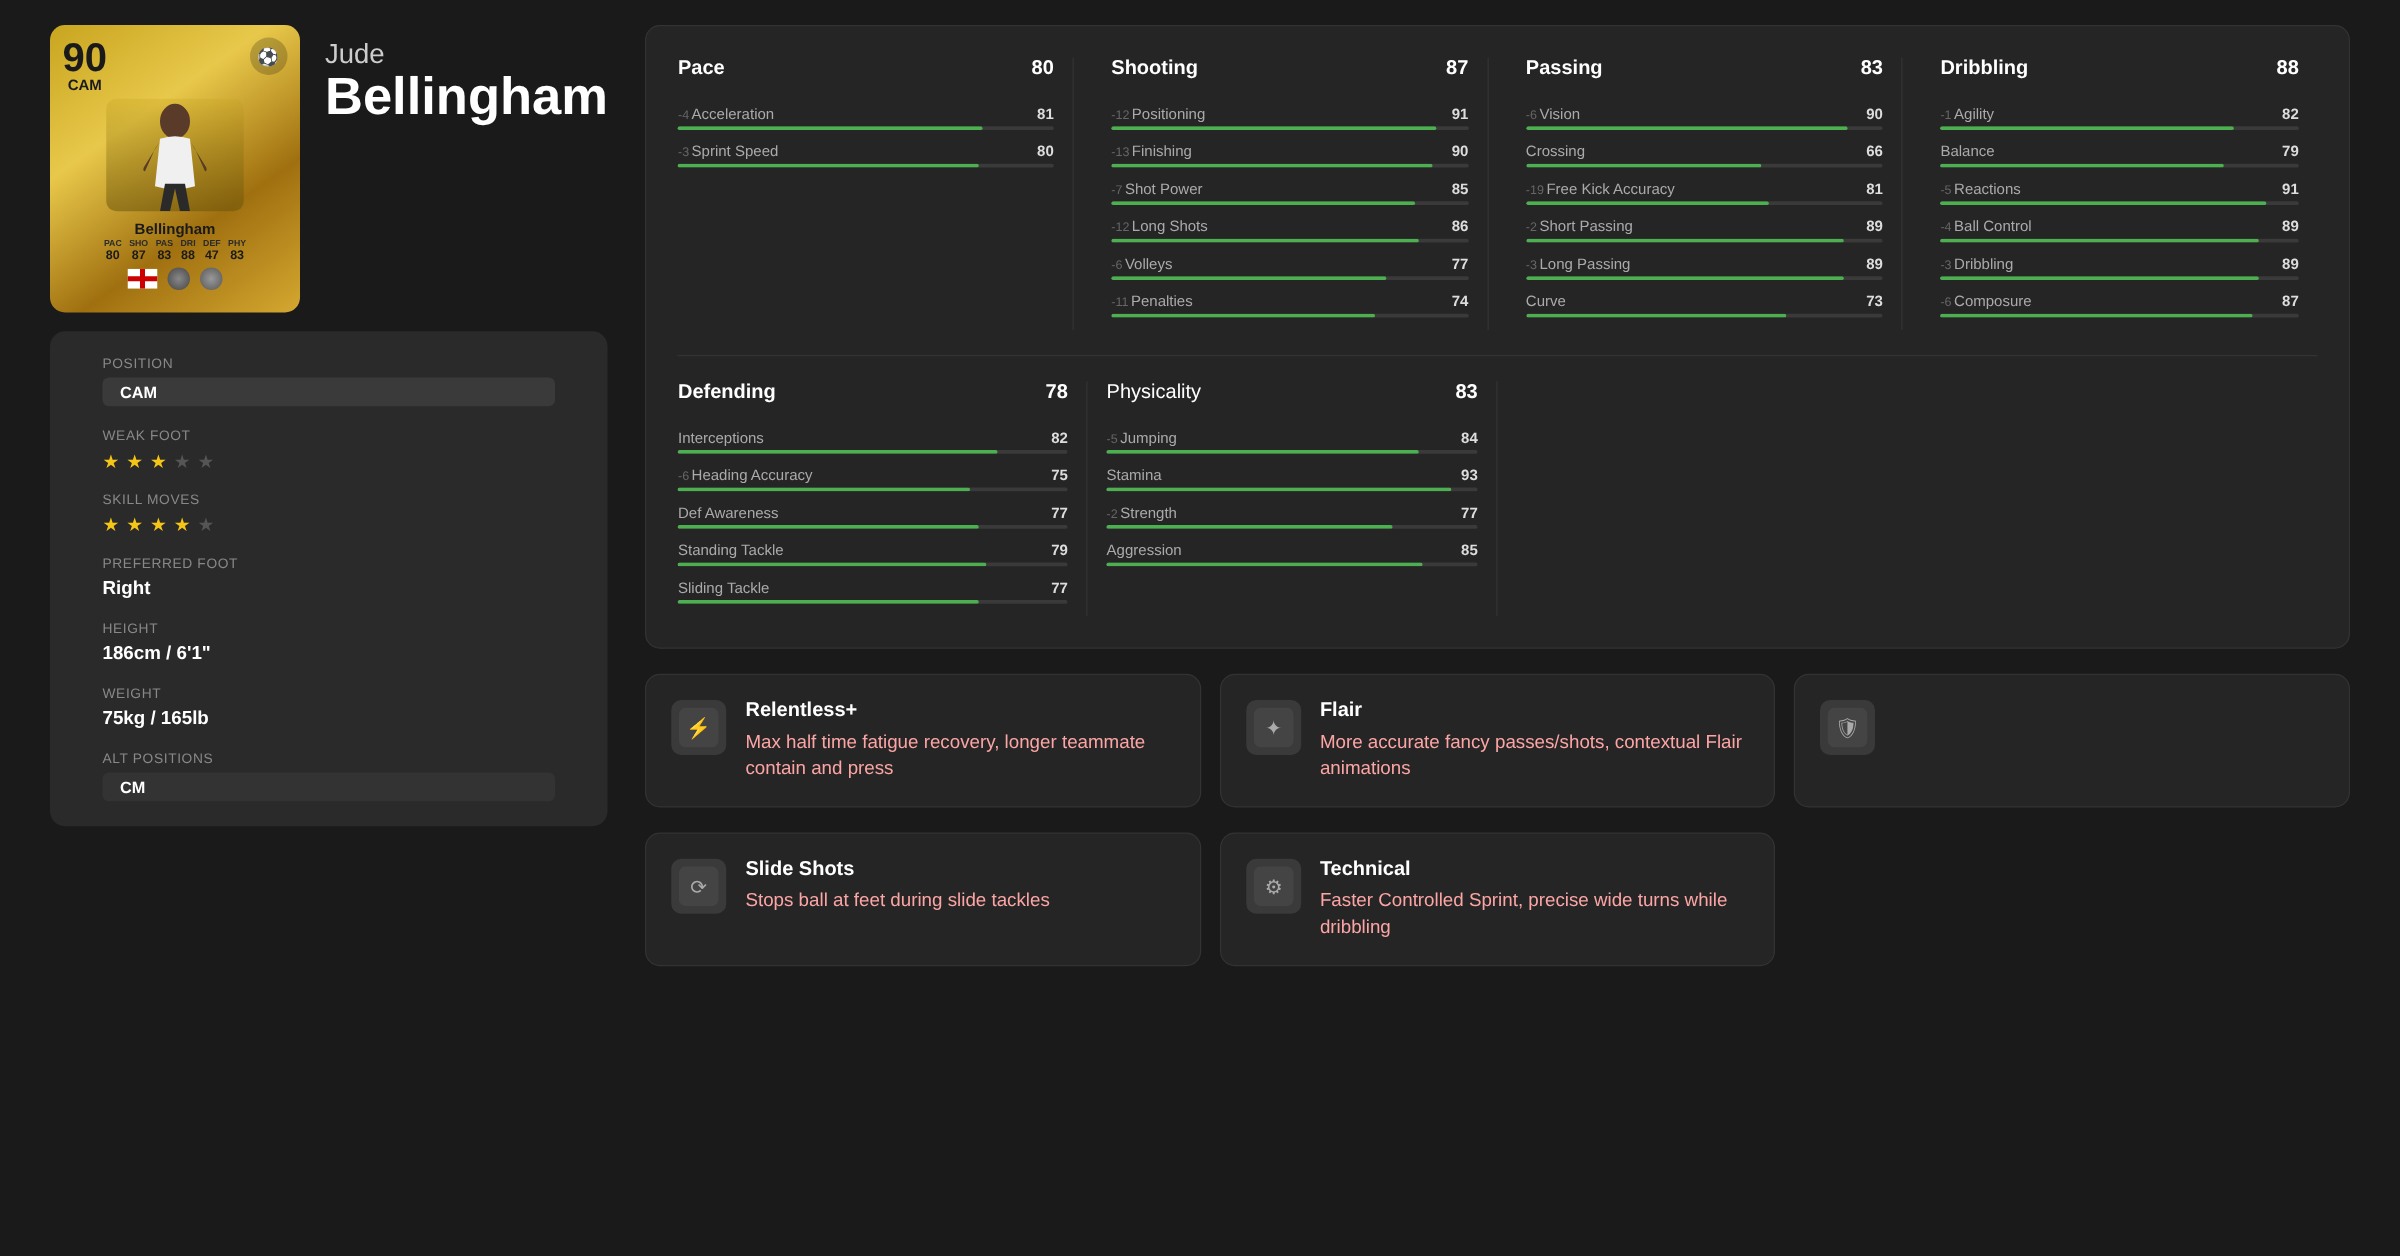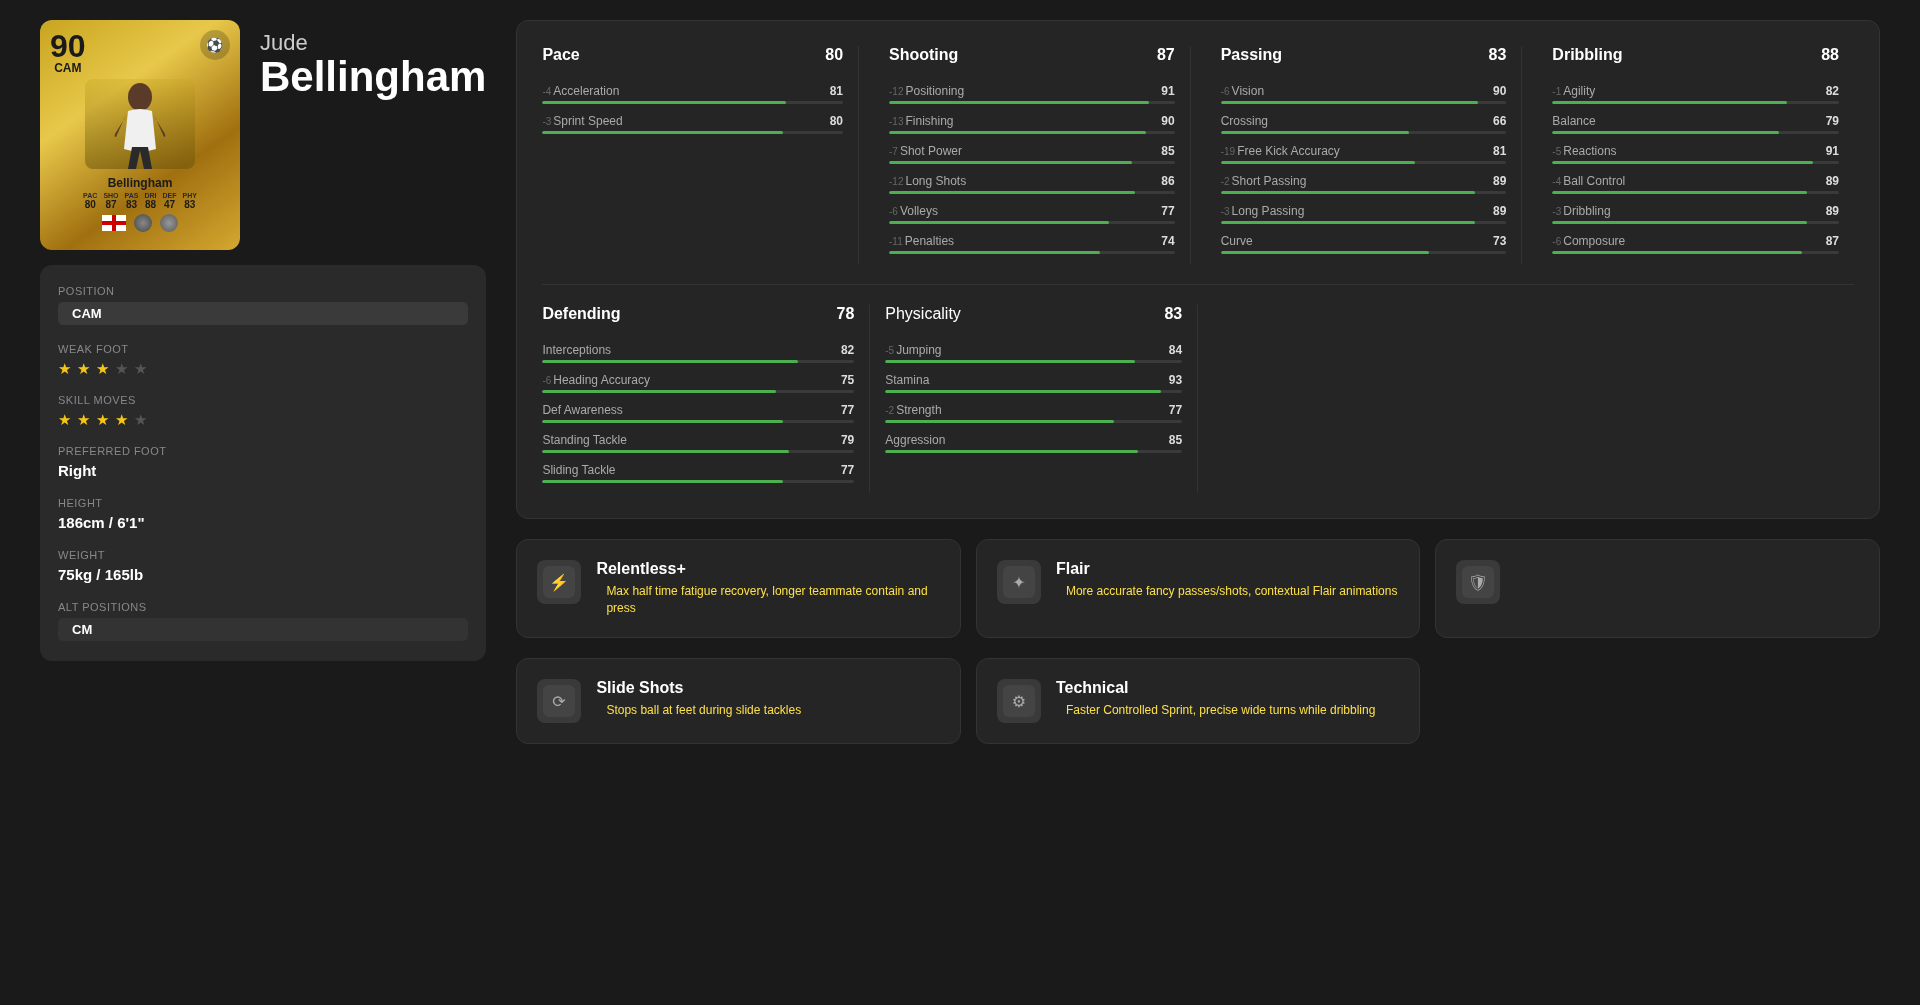--- a/index.html
+++ b/index.html
@@ -138,21 +138,21 @@
       font-size: 42px;
       font-weight: 900;
       color: #ffffff;
       line-height: 1;
     }
 
     
     .info-panel {
       background: #2a2a2a;
       border-radius: 12px;
-      padding: 20px 18px;
+      padding: 20px 42px;
       display: flex;
       flex-direction: column;
       gap: 18px;
     }
 
     .info-row {
       display: flex;
       flex-direction: column;
       gap: 5px;
     }
@@ -345,24 +345,23 @@
     }
 
     .trait-name {
       font-size: 16px;
       font-weight: 700;
       color: #fff;
       margin-bottom: 5px;
     }
 
     .trait-desc {
-      font-size: 12px;
-      color: #fde047;
+      font-size: 15px;
+      color: #fca5a5;
       line-height: 1.4;
-      margin-left: 10px;
     }
   </style>
 </head>
 <body>
 
 <div class="main-container">
 
   <div class="left-panel">
 
     <div class="player-header">

